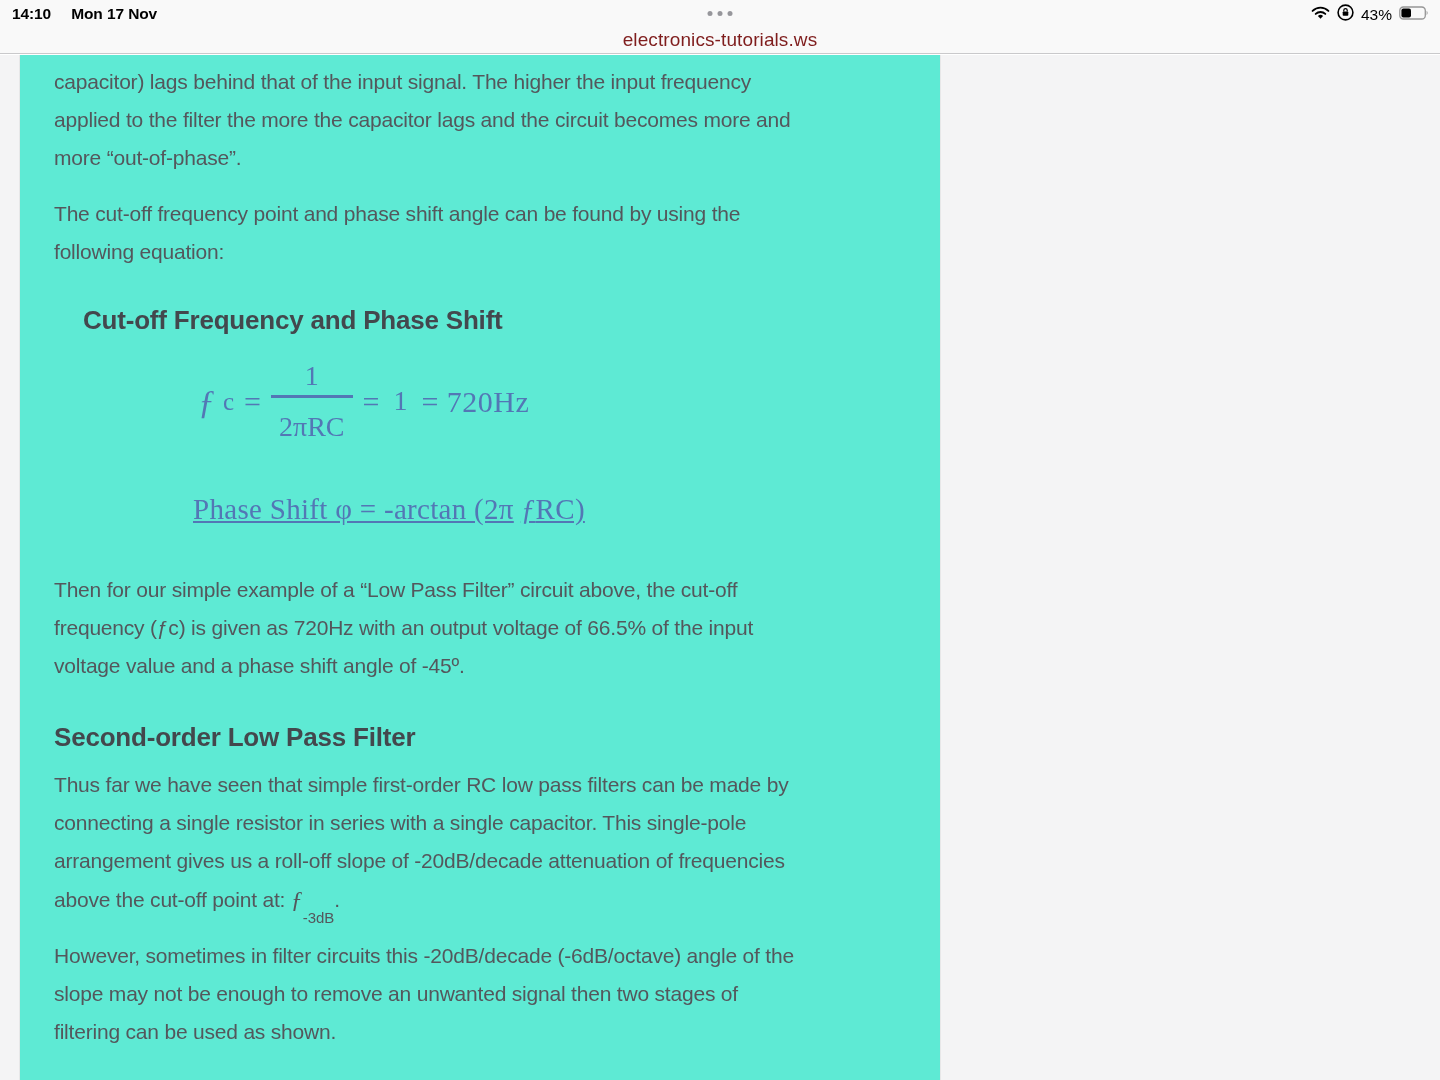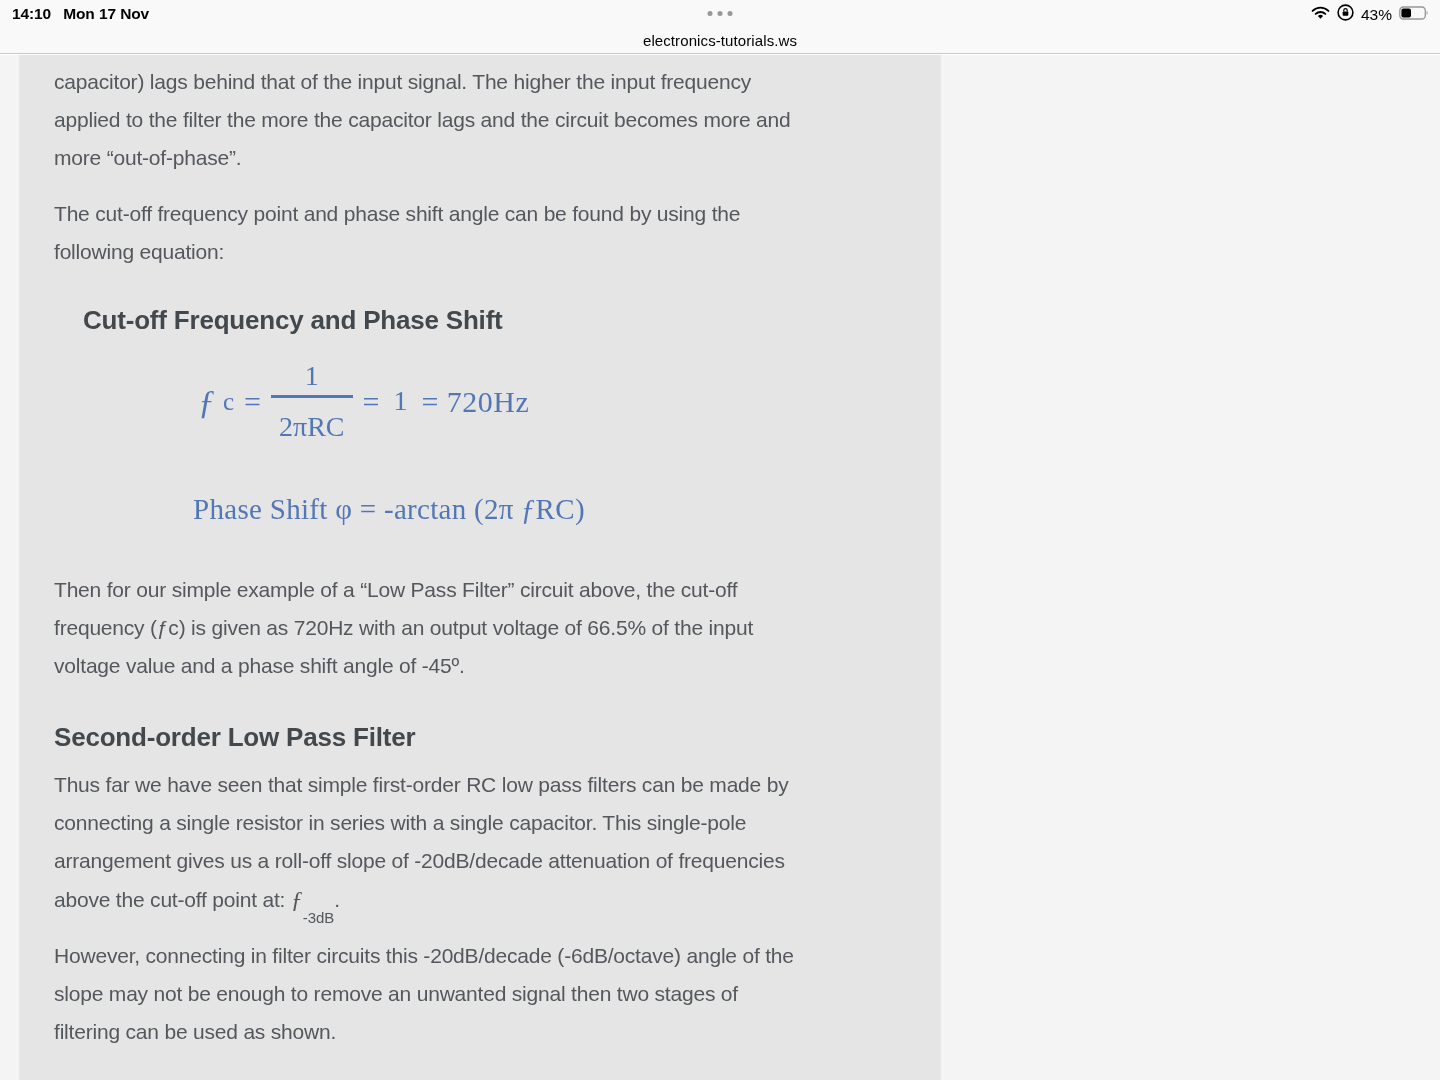--- a/index.html
+++ b/index.html
@@ -11,50 +11,50 @@
     position: absolute; top: 0; left: 0; width: 1440px; height: 54px;
     background: #f9f9f9;
     border-bottom: 1px solid #c9c9cb;
     z-index: 5;
   }
   .status-row {
     position: absolute; top: 0; left: 0; width: 100%; height: 27px;
     display: flex; align-items: center; justify-content: space-between;
     padding: 0 10px 0 12px;
   }
-  .status-left { display: flex; align-items: baseline; gap: 12px; }
+  .status-left { display: flex; align-items: baseline; gap: 20px; }
   .status-time { font-size: 15.5px; font-weight: 700; color: #000; letter-spacing: -0.1px; }
   .status-date { font-size: 15.5px; font-weight: 600; color: #000; letter-spacing: -0.1px; }
   .status-right { display: flex; align-items: center; gap: 7px; margin-top: 2px; }
   .battery-pct { font-size: 15.5px; font-weight: 500; color: #000; }
 
   .dots-button {
     position: absolute; left: 50%; top: 9px; transform: translateX(-50%);
     display: flex; gap: 5px; padding: 2px 6px; cursor: pointer;
   }
   .dots-button .dot { width: 5px; height: 5px; border-radius: 50%; background: #97979c; }
 
   .sitetitle-row {
     position: absolute; top: 27px; left: 0; width: 100%; height: 26px;
     display: flex; align-items: center; justify-content: center;
   }
-  .site-title { font-size: 15px; color: #000000; letter-spacing: 0.1px; }
+  .site-title { font-size: 19px; color: #7f1d1d; letter-spacing: 0.1px; }
 
   
   .page {
     position: absolute; top: 55px; left: 0; width: 1440px; height: 1025px;
     display: flex;
   }
   .gutter-left {
     width: 20px; height: 100%;
     background: #f4f4f5; border-right: 1px solid #e7e7e8;
   }
   .content-col {
     width: 920px; height: 100%;
-    background: #e5e5e5;
+    background: #5eead4;
   }
   .gutter-right {
     flex: 1; height: 100%;
     background: #f4f4f5; border-left: 1px solid #e7e7e8;
   }
 
   
   .article { padding: 8px 0 0 34px; }
   .article p {
     white-space: pre-line;
@@ -100,21 +100,21 @@
   .frac .fnum { font-size: 28px; line-height: 34px; padding: 0 4px 2px; }
   .frac .fden {
     font-size: 28px; line-height: 36px;
     border-top: 3px solid currentColor; padding: 11px 8px 0;
   }
   .frac sup { font-size: 16px; vertical-align: super; line-height: 0; }
   .ff-result { letter-spacing: 0.5px; }
 
   .formula-phase {
     margin: 48px 0 0 139px;
-    font-size: 29px; letter-spacing: 0.3px;
+    font-size: 29px; letter-spacing: 0.3px; text-decoration: underline;
   }
   .fp-f { font-style: italic; margin-left: 7px; }
 
   
   .sicon { display: block; }
 </style>
 </head>
 <body>
 
 <div class="topchrome">
@@ -198,21 +198,21 @@
 frequency (ƒc) is given as 720Hz with an output voltage of 66.5% of the input
 voltage value and a phase shift angle of -45º.</p>
 
       <h2 class="h-second">Second-order Low Pass Filter</h2>
 
       <p class="p4"><span>Thus far we have seen that simple first-order RC low pass filters can be made by
 connecting a single resistor in series with a single capacitor. This single-pole
 arrangement gives us a roll-off slope of -20dB/decade attenuation of frequencies
 above the cut-off point at: </span><span class="inline-f">ƒ</span><span class="inline-sub">-3dB</span><span>.</span></p>
 
-      <p class="p5">However, connecting in filter circuits this -20dB/decade (-6dB/octave) angle of the
+      <p class="p5">However, sometimes in filter circuits this -20dB/decade (-6dB/octave) angle of the
 slope may not be enough to remove an unwanted signal then two stages of
 filtering can be used as shown.</p>
 
     </div>
   </div>
 
   <div class="gutter-right"></div>
 </div>
 
 </body></html>

